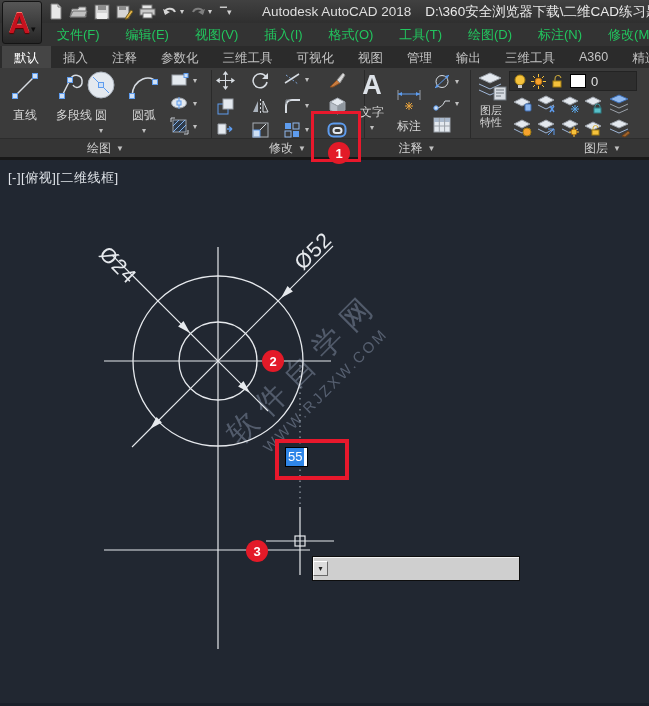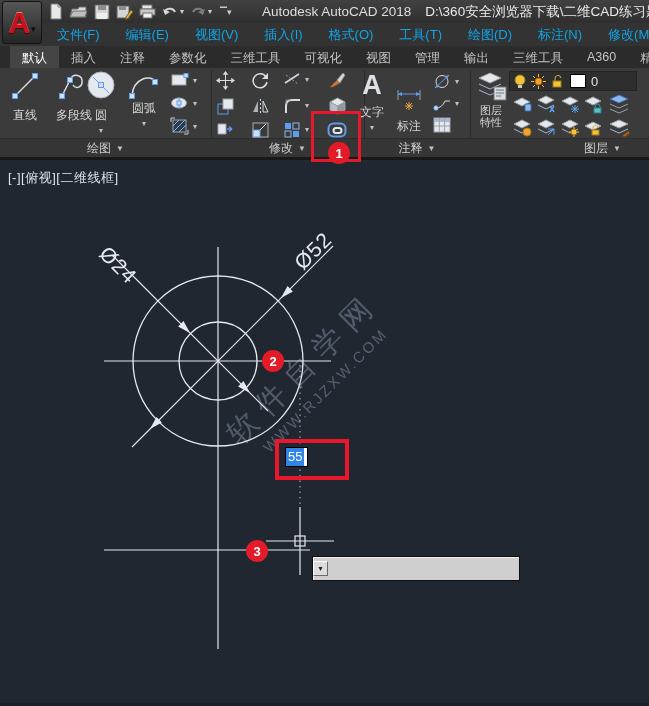--- a/index.html
+++ b/index.html
@@ -4,36 +4,36 @@
 <style>
   *{box-sizing:border-box;margin:0;padding:0}
   html,body{background:#111}
   .app{position:relative;width:649px;height:706px;overflow:hidden;
        font-family:"Liberation Sans","DejaVu Sans",sans-serif;background:#212731}
   
   .titlebar{position:absolute;left:0;top:0;width:649px;height:23px;
             background:linear-gradient(#414141,#2f2f2f)}
   .menubar{position:absolute;left:0;top:23px;width:649px;height:23px;background:#333;
            display:flex;align-items:center;padding-left:44px;overflow:hidden;white-space:nowrap}
-  .menu-item{color:#0ea5e9;font-size:13px;padding:0 13px;flex:0 0 auto}
+  .menu-item{color:#22c55e;font-size:13px;padding:0 13px;flex:0 0 auto}
   .logo{position:absolute;left:2px;top:1px;width:40px;height:43px;z-index:5;
         background:linear-gradient(#565656,#262626);border:1px solid #141414;border-radius:3px;
         display:flex;align-items:center;justify-content:center}
   .logo .a{font-size:30px;font-weight:bold;color:#c8121f;
            text-shadow:0 1px 1px #5a0000, 0 -1px 0 #ff7a6e}
   .logo .dd{color:#0c0c0c;font-size:9px;margin-left:1px;margin-top:12px}
   .qat{position:absolute;left:48px;top:2px;height:19px;display:flex;align-items:center;gap:6px}
   .qat .chev{color:#cfcfcf;font-size:8px;margin-left:-4px}
   .title-text{position:absolute;left:262px;top:0;height:23px;display:flex;align-items:center;gap:14px;
               white-space:nowrap}
   .app-title{color:#dedede;font-size:13.5px}
   .file-path{color:#e9e9e9;font-size:13.5px}
   
   .tabrow{position:absolute;left:0;top:46px;width:649px;height:22px;background:#2b2b2b;
-          display:flex;padding-left:10px}
+          display:flex;padding-left:2px}
   .tab{color:#c3c3c3;font-size:12.5px;padding:4px 12px 0 12px;white-space:nowrap}
   .tab.active{background:#454545;color:#fff}
   
   .ribbon{position:absolute;left:0;top:68px;width:649px;height:92px;background:#3b3b3b;
           border-bottom:3px solid #181818}
   .pstrip{position:absolute;top:70px;height:19px;background:#353535;border-top:1px solid #2c2c2c;
           color:#cfcfcf;font-size:12px;display:flex;align-items:center;justify-content:center;gap:5px}
   .pstrip .dd,.dd-s{font-size:8px;color:#c0c0c0}
   .pdiv{position:absolute;top:2px;height:84px;width:1px;background:#2a2a2a}
   .rbtn{position:absolute;display:flex;flex-direction:column;align-items:center;color:#d8d8d8;
@@ -201,21 +201,21 @@
       <span class="dd-s" style="margin-top:2px">▾</span>
     </div>
     <div class="rbtn" style="left:124px;top:2px;width:40px">
       <span>
           <svg width="32" height="32">
             <path d="M4 26 C5 8 24 3 28 13" fill="none" stroke="#d7dce2" stroke-width="1.5"></path>
             <rect x="1.5" y="23.5" width="5" height="5" fill="#cfe0f5" stroke="#5e9cee"></rect>
             <rect x="24.5" y="9.5" width="5" height="5" fill="#cfe0f5" stroke="#5e9cee"></rect>
           </svg>
         </span>
-      <span style="">圆弧</span>
+      <span style="margin-top:7px">圆弧</span>
       <span class="dd-s" style="margin-top:2px">▾</span>
     </div>
     <div class="mini" style="left:170px;top:4px">
       <span>
           <svg width="20" height="16">
             <rect x="2" y="3" width="14" height="10" fill="#e4e9ef" stroke="#9aa0a8"></rect>
             <rect x="14" y="1.5" width="4" height="4" fill="#cfe0f5" stroke="#5e9cee"></rect>
           </svg>
         </span>
       <span class="dd-s">▾</span>

